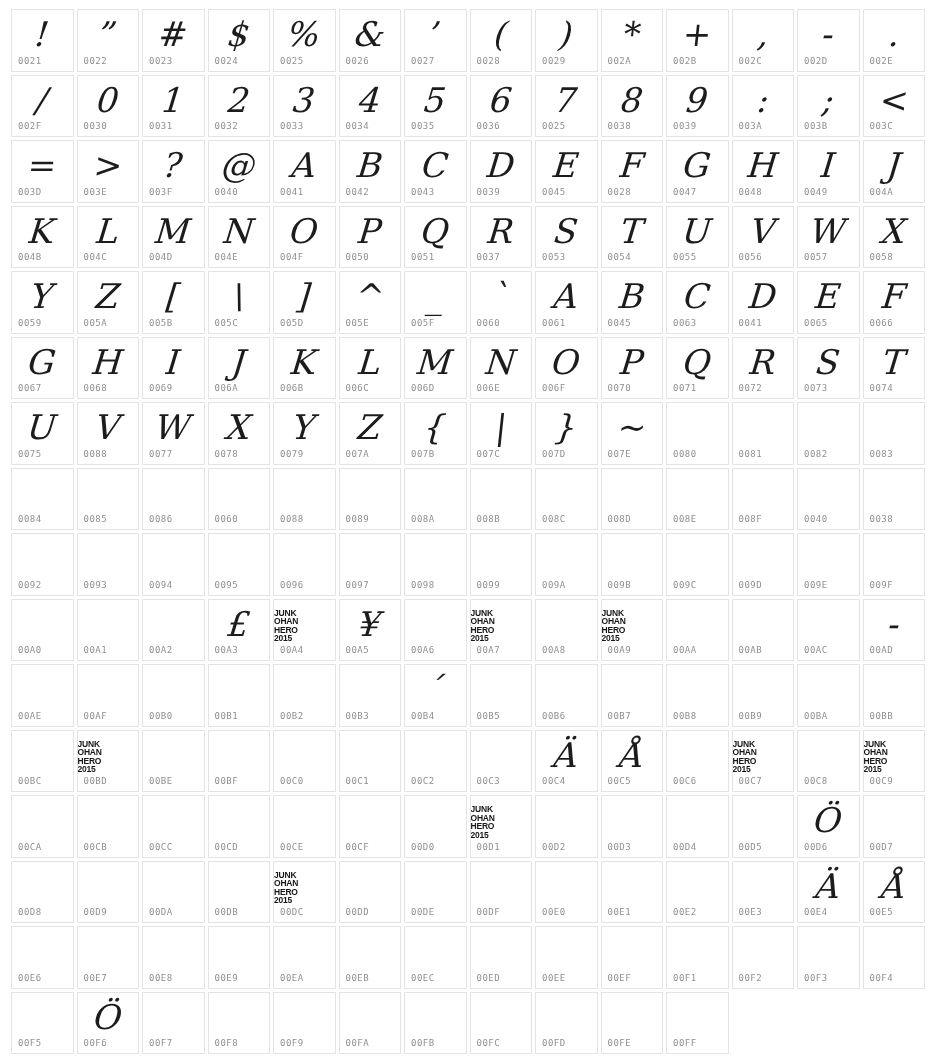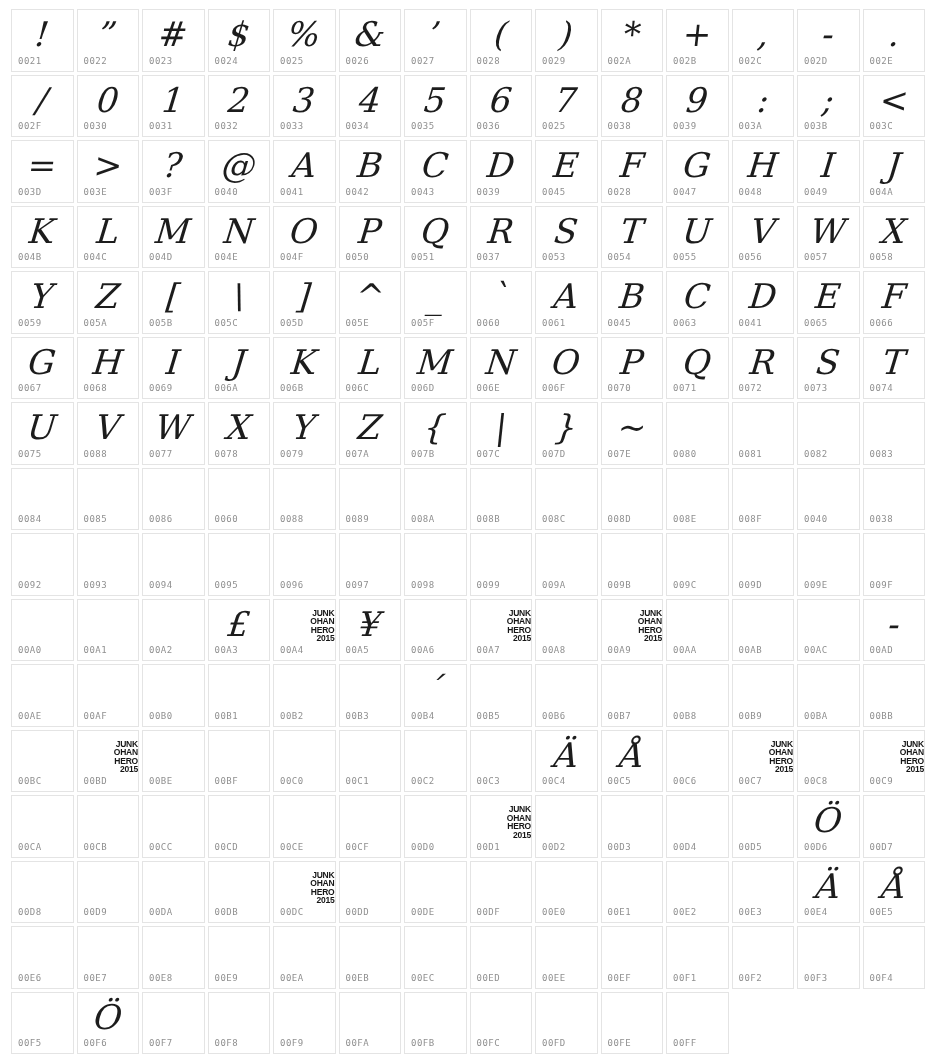--- a/index.html
+++ b/index.html
@@ -32,21 +32,21 @@
   }
   .code {
     position:absolute; left:6px; bottom:5px;
     font-family:"DejaVu Sans Mono", monospace;
     font-size:9px;
     color:#909090;
     letter-spacing:0.5px;
   }
   .logo {
     padding-top:9px;
-    text-align:right;
+    text-align:left;
     font-family:"Liberation Sans", sans-serif;
     font-weight:bold;
     font-size:8.5px;
     line-height:8.5px;
     letter-spacing:-0.2px;
     color:#161616;
   }
 </style>
 </head>
 <body>

